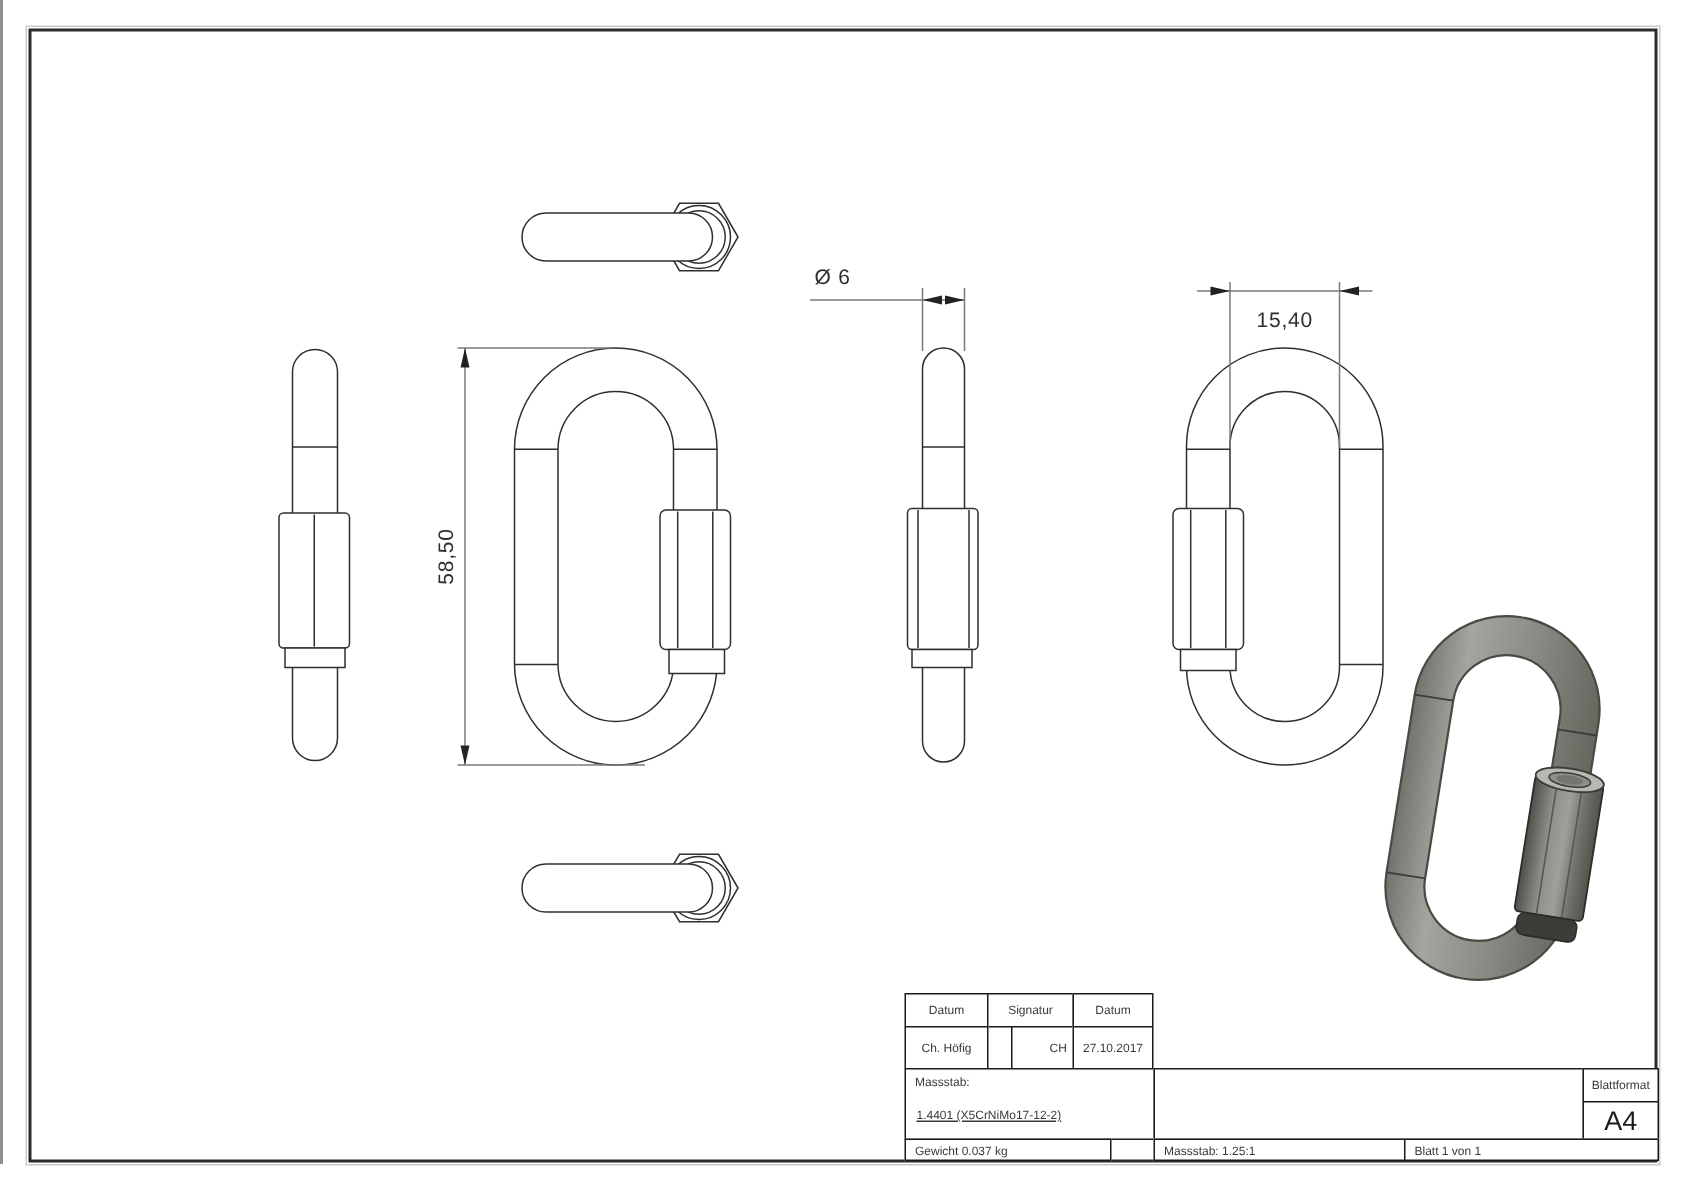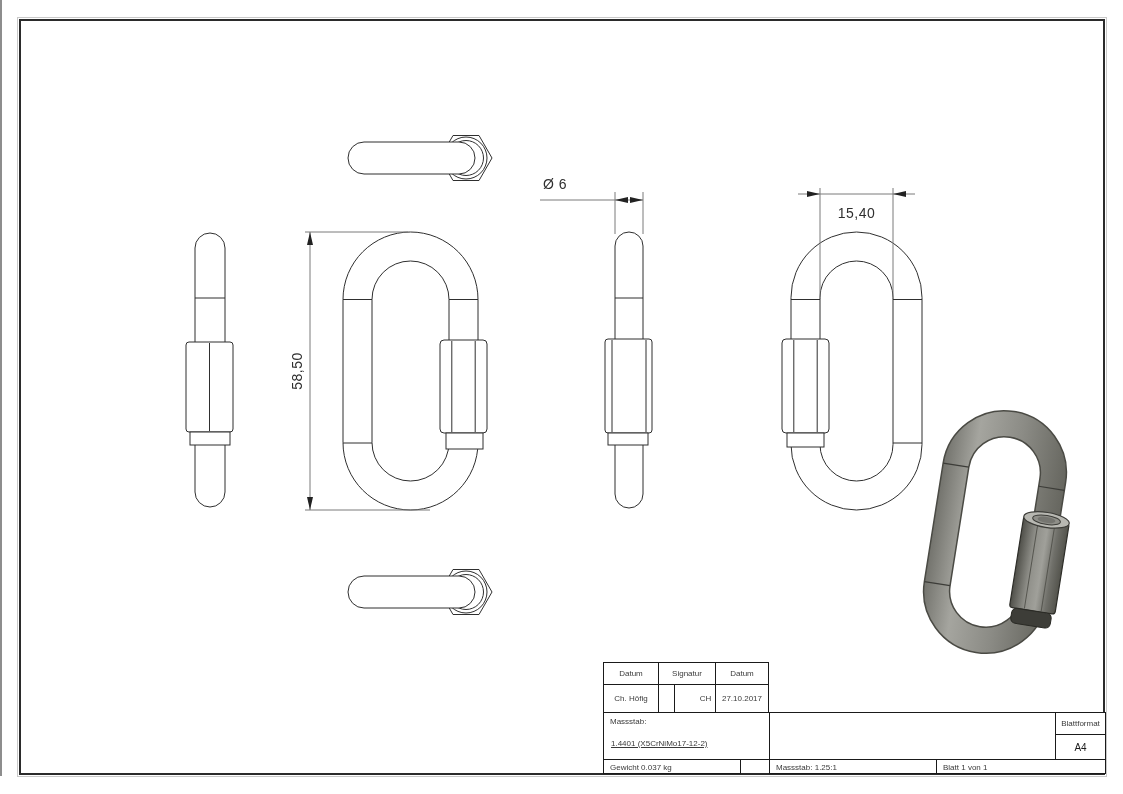--- a/index.html
+++ b/index.html
@@ -21,21 +21,21 @@
   .tb-cell { position:absolute; border:1px solid #1a1a1a; background:#fff; overflow:hidden; }
   .tb-center { display:flex; align-items:center; justify-content:center; text-align:center; }
   .tb-label { position:absolute; left:6px; top:4px; }
   #cell-art { border:1px solid #1a1a1a; }
   #art-label { position:absolute; left:7px; top:5px; }
   #oberflaeche { position:absolute; left:172px; top:7px; }
   #oberflaeche span { margin-right:7px; }
   #art-number { position:absolute; left:6px; top:17px; font-size:20px; font-weight:600;
                 letter-spacing:0.5px; color:#000; }
   #werk-value { position:absolute; left:7px; top:26px;text-decoration:underline; }
-  #a4 { font-size:10px; color:#1a1a1a; }
+  #a4 { font-size:18px; color:#1a1a1a; }
 </style>
 </head>
 <body>
 
 <div id="canvas">
   <div id="screen-edge"></div>
   <div id="frame"></div>
 
   <svg width="1086" height="756" viewBox="19 19 1086 756">
     <defs>

